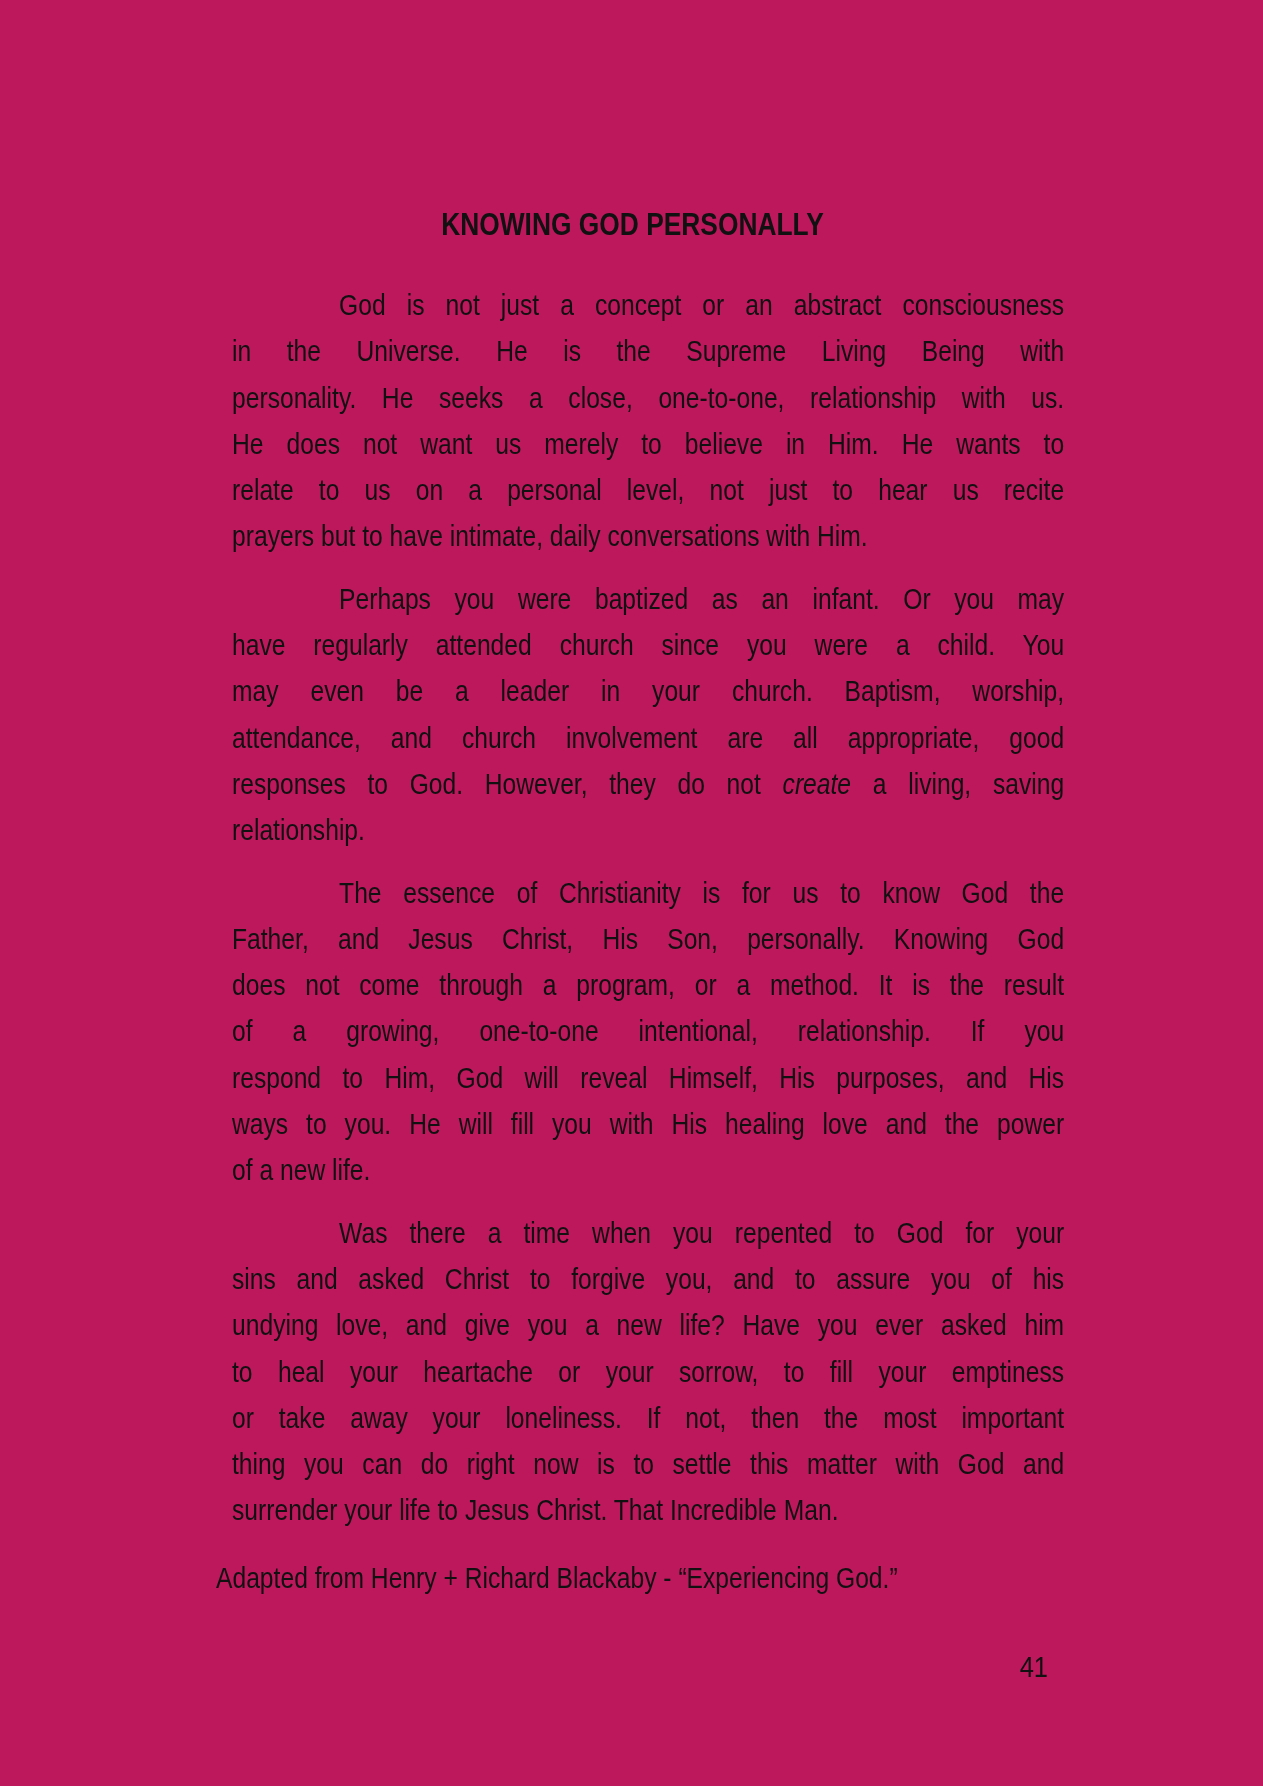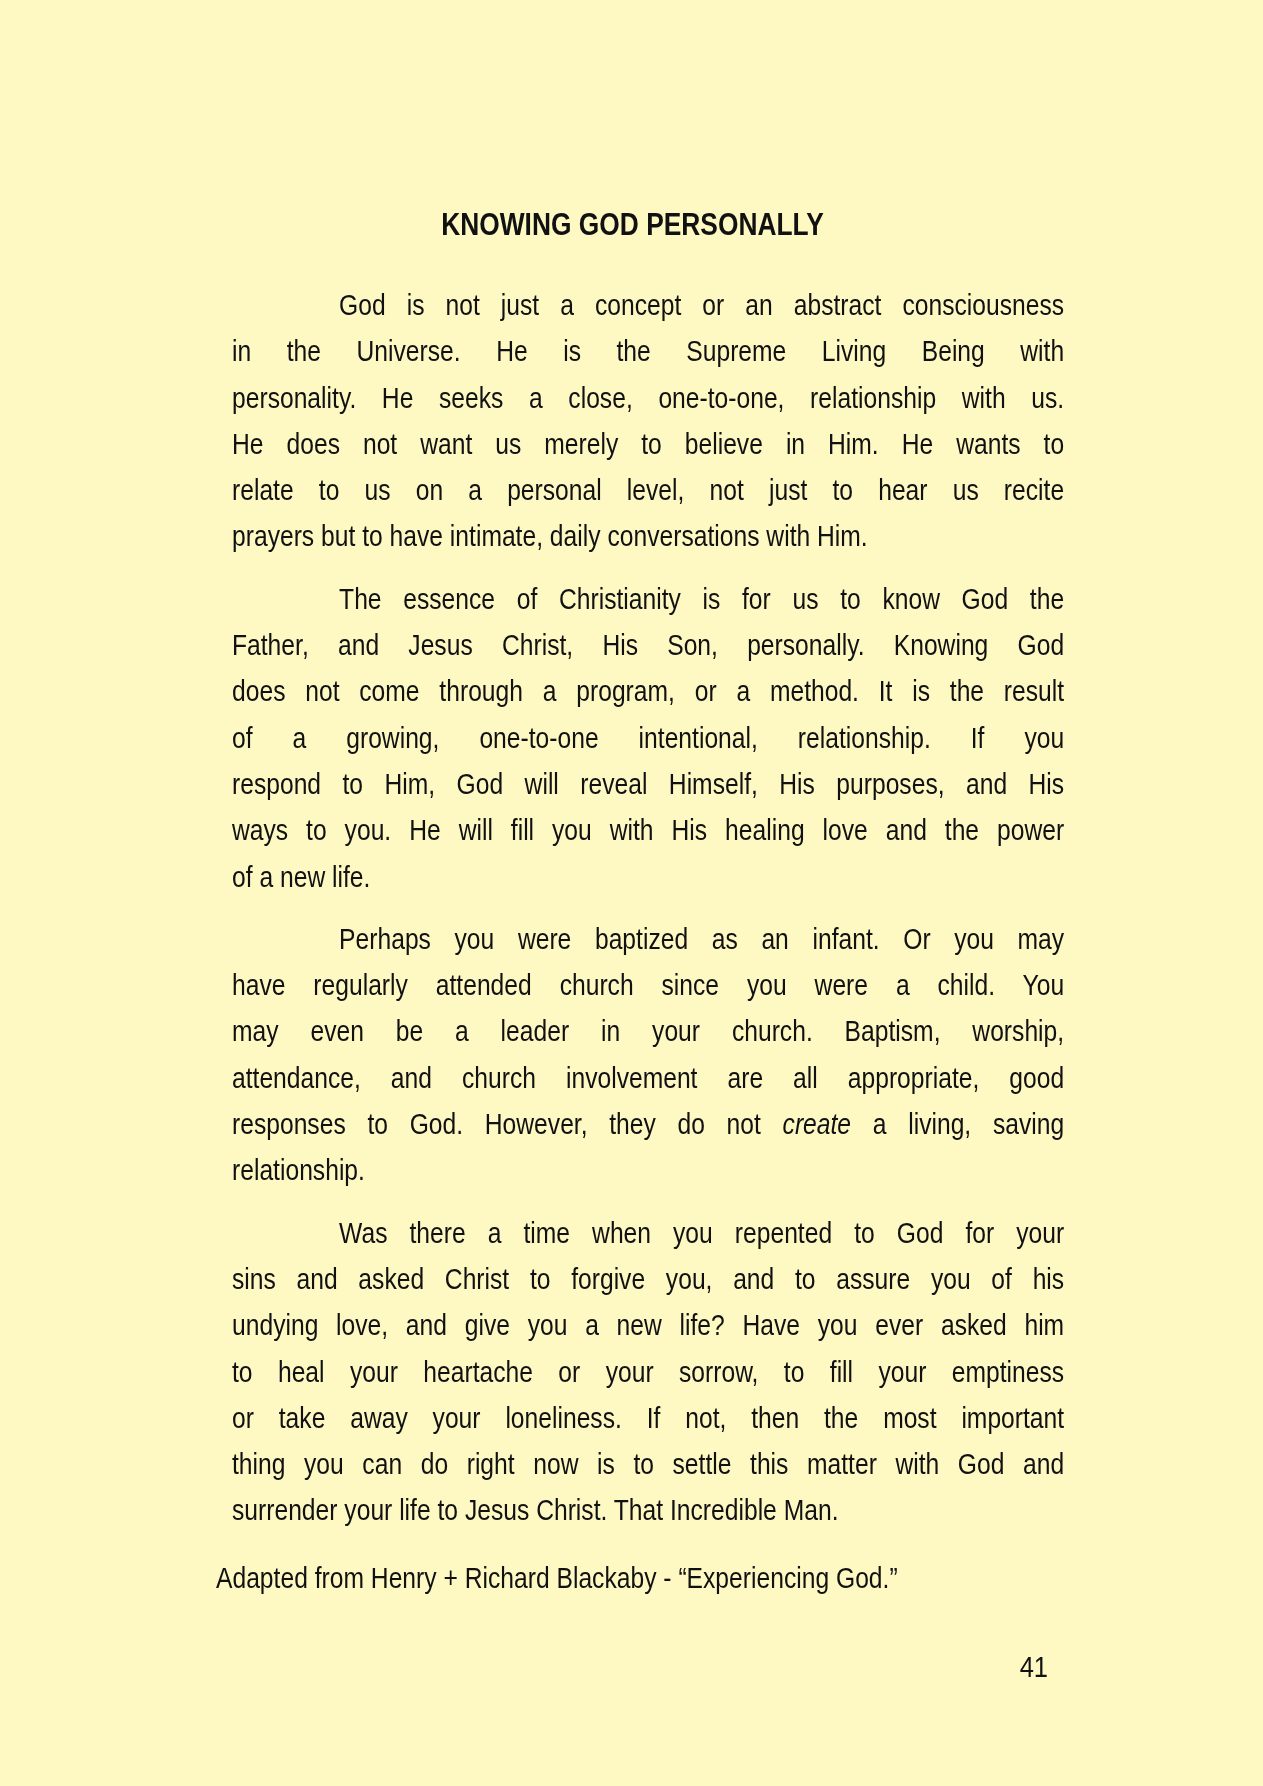--- a/index.html
+++ b/index.html
@@ -77,48 +77,48 @@
     margin-left: -147px;
     transform: scaleX(0.85);
     transform-origin: 100% 0;
     text-align: right;
   }
   i { font-style: italic; }
 </style>
 </head>
 <body>
 
-<div class="page" style="color: rgb(17, 17, 17); background: #fef9c3;">
+<div class="page" style="color: rgb(17, 17, 17); background: #be185d;">
   <div class="column">
     <h1 class="title">KNOWING GOD PERSONALLY</h1>
     <div class="body-text">
         <div class="paragraph">
           <div class="line first">God is not just a concept or an abstract consciousness</div>
           <div class="line">in the Universe. He is the Supreme Living Being with</div>
           <div class="line">personality. He seeks a close, one-to-one, relationship with us.</div>
           <div class="line">He does not want us merely to believe in Him. He wants to</div>
           <div class="line">relate to us on a personal level, not just to hear us recite</div>
           <div class="line last">prayers but to have intimate, daily conversations with Him.</div>
         </div>
         <div class="paragraph">
+          <div class="line first">Perhaps you were baptized as an infant. Or you may</div>
+          <div class="line">have regularly attended church since you were a child. You</div>
+          <div class="line">may even be a leader in your church. Baptism, worship,</div>
+          <div class="line">attendance, and church involvement are all appropriate, good</div>
+          <div class="line">responses to God. However, they do not <i>create</i> a living, saving</div>
+          <div class="line last">relationship.</div>
+        </div>
+        <div class="paragraph">
           <div class="line first">The essence of Christianity is for us to know God the</div>
           <div class="line">Father, and Jesus Christ, His Son, personally. Knowing God</div>
           <div class="line">does not come through a program, or a method. It is the result</div>
           <div class="line">of a growing, one-to-one intentional, relationship. If you</div>
           <div class="line">respond to Him, God will reveal Himself, His purposes, and His</div>
           <div class="line">ways to you. He will fill you with His healing love and the power</div>
           <div class="line last">of a new life.</div>
-        </div>
-        <div class="paragraph">
-          <div class="line first">Perhaps you were baptized as an infant. Or you may</div>
-          <div class="line">have regularly attended church since you were a child. You</div>
-          <div class="line">may even be a leader in your church. Baptism, worship,</div>
-          <div class="line">attendance, and church involvement are all appropriate, good</div>
-          <div class="line">responses to God. However, they do not <i>create</i> a living, saving</div>
-          <div class="line last">relationship.</div>
         </div>
         <div class="paragraph">
           <div class="line first">Was there a time when you repented to God for your</div>
           <div class="line">sins and asked Christ to forgive you, and to assure you of his</div>
           <div class="line">undying love, and give you a new life? Have you ever asked him</div>
           <div class="line">to heal your heartache or your sorrow, to fill your emptiness</div>
           <div class="line">or take away your loneliness. If not, then the most important</div>
           <div class="line">thing you can do right now is to settle this matter with God and</div>
           <div class="line last">surrender your life to Jesus Christ. That Incredible Man.</div>
         </div>

